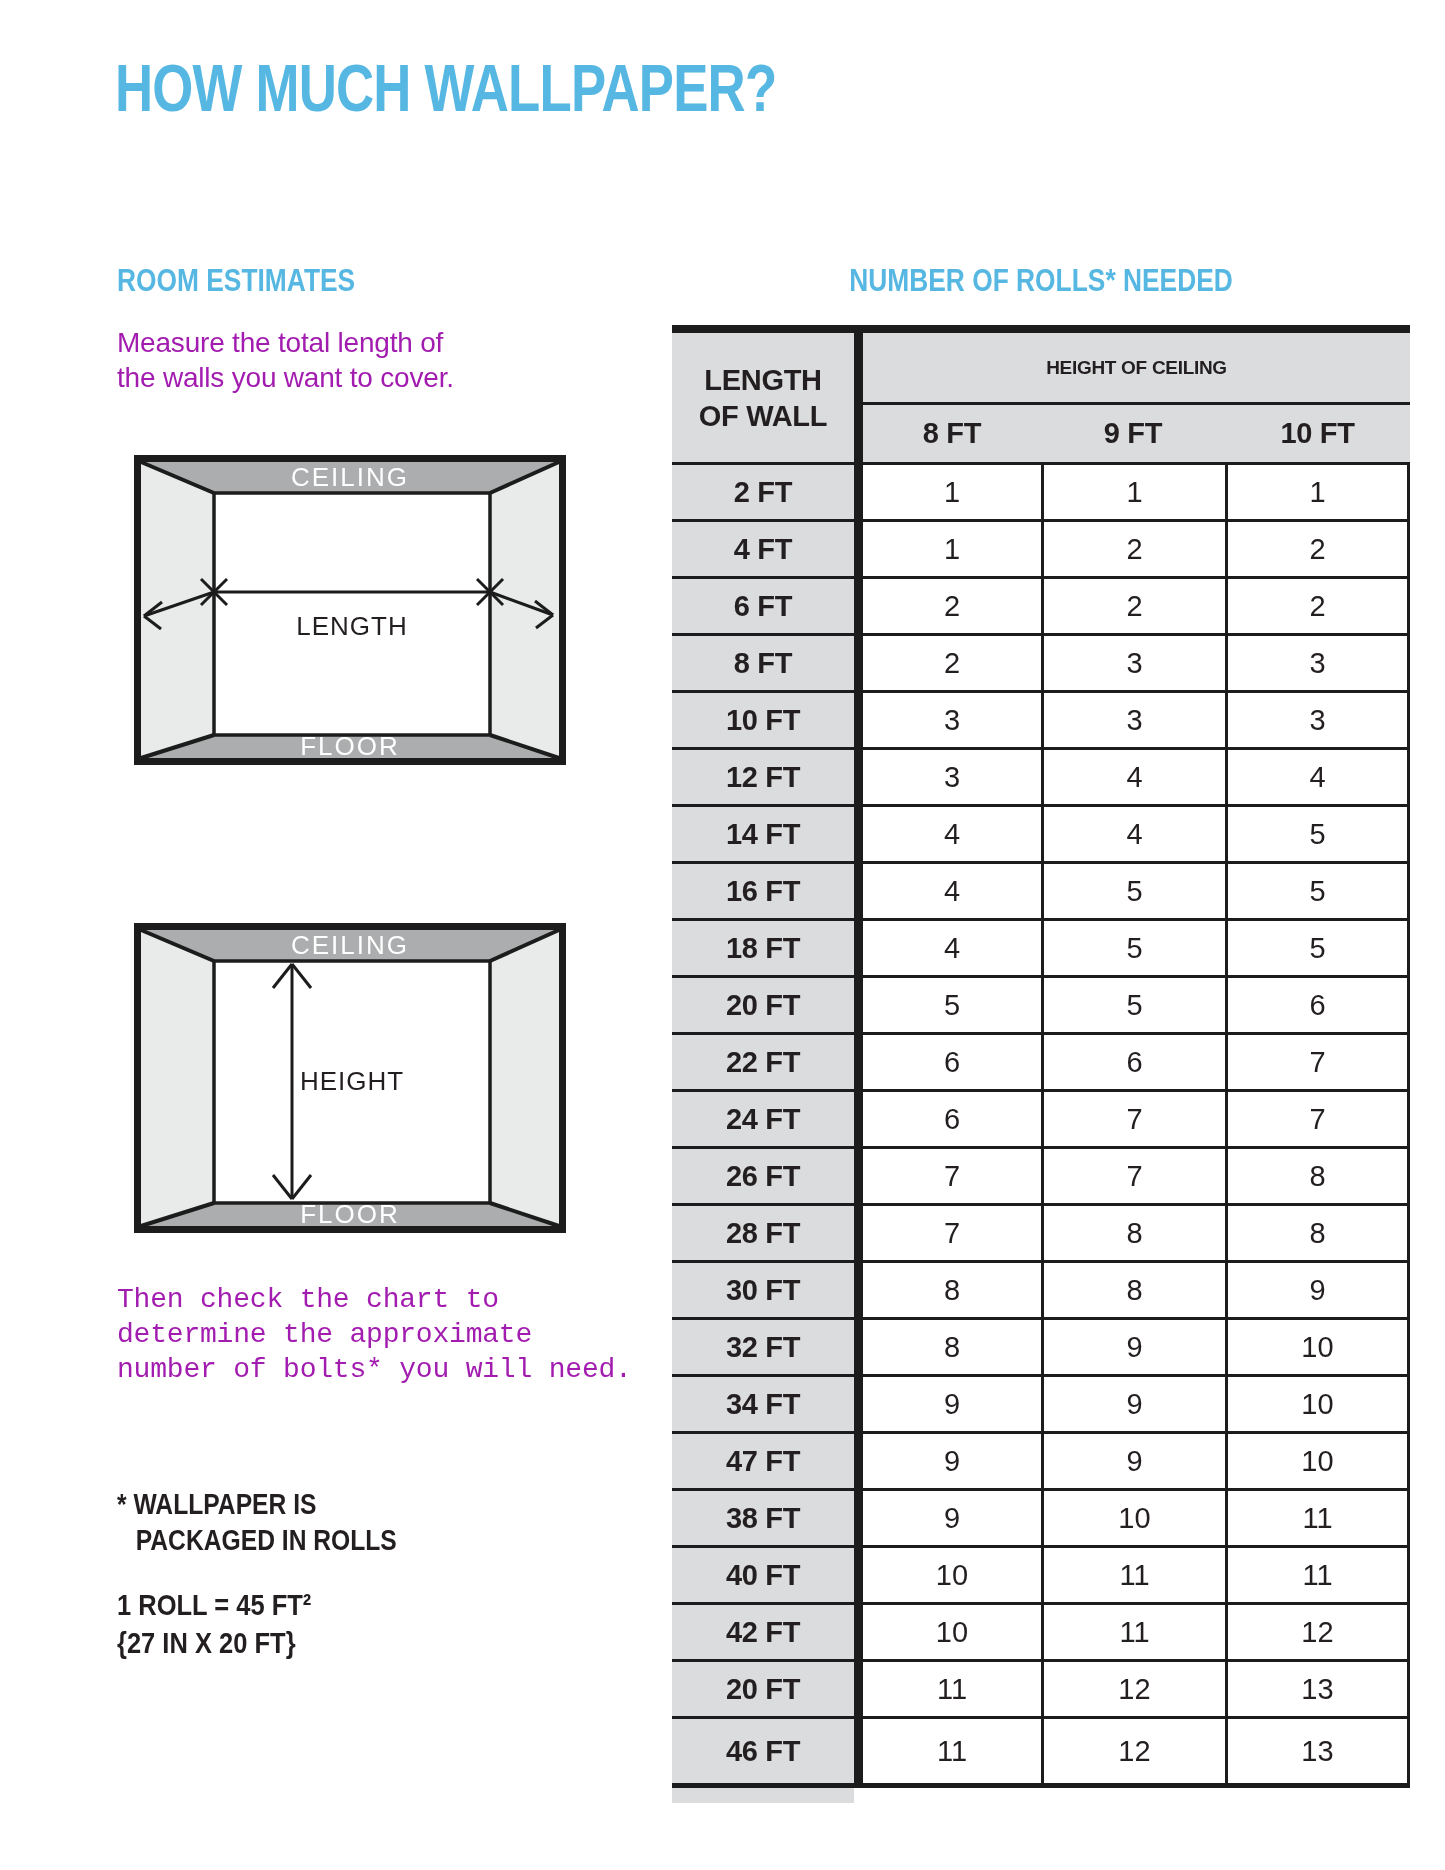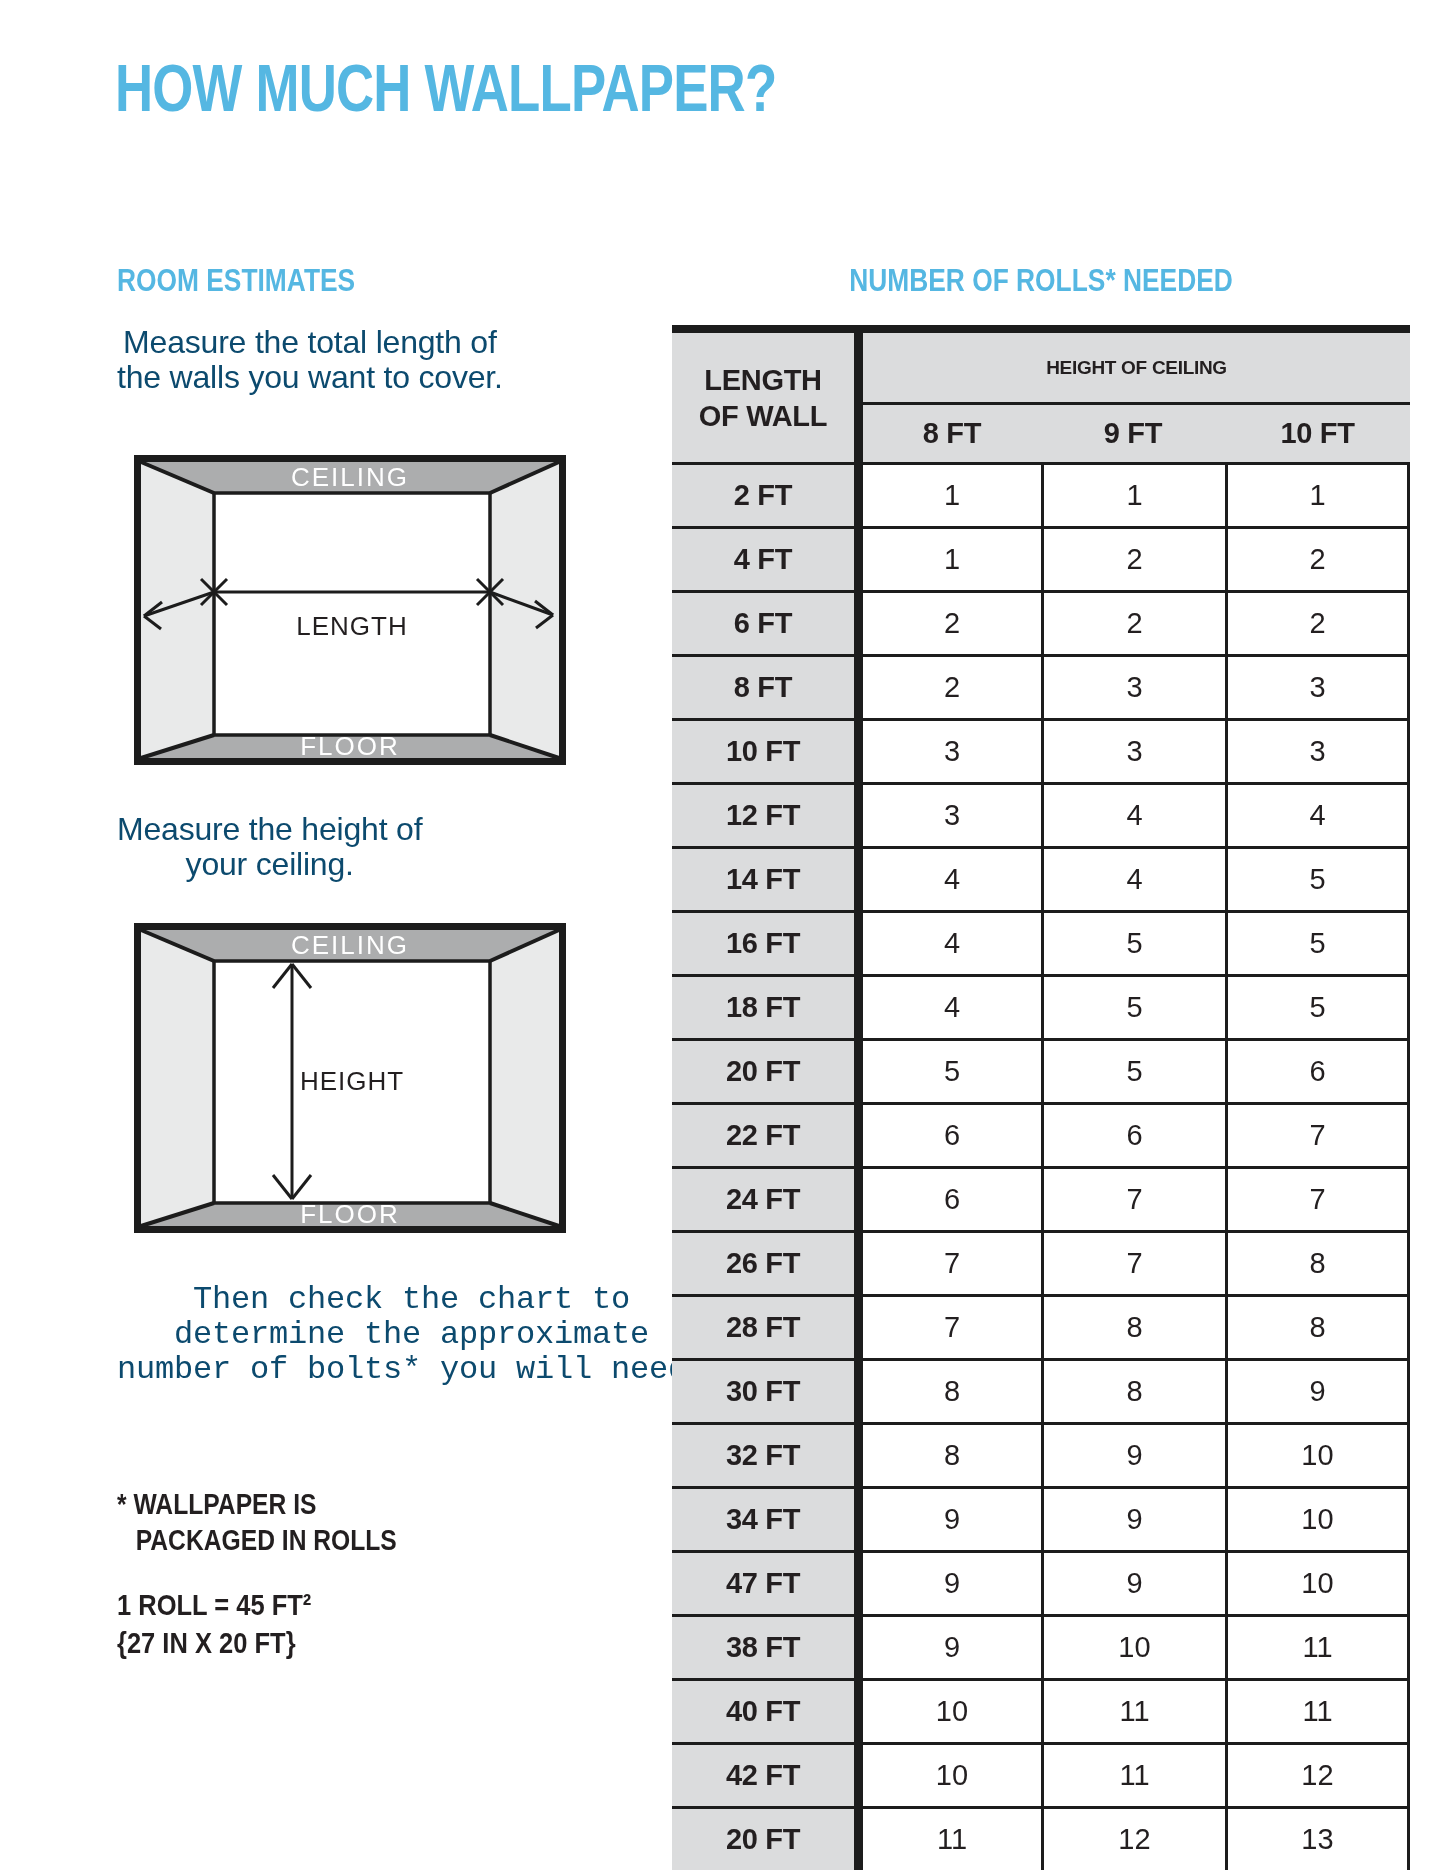--- a/index.html
+++ b/index.html
@@ -16,22 +16,22 @@
   .sec-heading {
     position:absolute; font-size:31px; font-weight:bold; color:#55B7E2;
     white-space:nowrap; transform:scaleX(0.85); transform-origin:0 0;
   }
   .room-heading { left:70px; top:263px; }
   .table-heading {
     left:625px; top:263px; width:738px; text-align:center;
     transform:scaleX(0.85); transform-origin:50% 0;
   }
   .para {
-    position:absolute; left:70px; font-size:32px; line-height:35px;
-    color:#0c4a6e; white-space:pre-line; letter-spacing:-0.2px;text-align:center;
+    position:absolute; left:70px; font-size:28px; line-height:35px;
+    color:#a21caf; white-space:pre-line; letter-spacing:-0.2px;
   }
   .para-length { top:325px; }
   .para-height { top:812px; }
   .para-chart  { top:1282px;font-family:Liberation Mono, monospace; }
   .footnote {
     position:absolute; left:70px; top:1486px; font-size:29px; font-weight:bold;
     line-height:36px; white-space:nowrap; transform:scaleX(0.85); transform-origin:0 0;
   }
   .footnote .indent { padding-left:22px; }
   .rollinfo {
@@ -61,21 +61,21 @@
   }
   .vdiv { background:#1C1C1C; }
   .th-ceiling {
     height:69px; border-bottom:3px solid #1C1C1C; background:#DBDCDD; box-sizing:content-box;
     display:flex; align-items:center; justify-content:center; font-weight:bold; font-size:19px;
     letter-spacing:-0.3px;
   }
   .th-cols { display:grid; grid-template-columns:178px 184px 185px; height:57px; background:#DBDCDD; }
   .th-col { display:flex; align-items:center; justify-content:center; font-weight:bold; font-size:29px; letter-spacing:-0.3px; }
   .tbody { width:738px; box-sizing:border-box; border-right:3px solid #1C1C1C; border-bottom:5px solid #1C1C1C; }
-  .trow { display:grid; grid-template-columns:182px 9px 178px 184px 182px; height:64px; box-sizing:border-box; border-bottom:3px solid #1C1C1C; }
+  .trow { display:grid; grid-template-columns:182px 9px 178px 184px 182px; height:57px; box-sizing:border-box; border-bottom:3px solid #1C1C1C; }
   .trow:last-child { border-bottom:none; height:64px; }
   .tlabel { background:#DBDCDD; display:flex; align-items:center; justify-content:center; font-weight:bold; font-size:29px; letter-spacing:-0.3px; }
   .tval { background:#ffffff; display:flex; align-items:center; justify-content:center; font-size:29px; }
   .tval + .tval { border-left:3px solid #1C1C1C; box-sizing:border-box; }
   .stub { width:182px; height:15px; background:#DBDCDD; }
 </style>
 </head>
 <body>
 
 <div class="page">
@@ -111,22 +111,20 @@
       <line x1="10" y1="161" x2="27" y2="174"></line>
       <line x1="356" y1="137" x2="419" y2="160"></line>
       <line x1="419" y1="160" x2="401" y2="146"></line>
       <line x1="419" y1="160" x2="402" y2="173"></line>
     </g>
     <text class="wlabel" x="216" y="31">CEILING</text>
     <text class="wlabel" x="216" y="300">FLOOR</text>
     <text class="mlabel" x="218" y="180">LENGTH</text>
   </svg>
 
-  <div class="para para-height">Measure the height of
-your ceiling.</div>
 
   <svg class="room-svg d2" width="432" height="310" viewBox="0 0 432 310">
     <rect class="outer" x="3.5" y="3.5" width="425" height="303"></rect>
     <polygon class="mid" points="7,7 425,7 356,38 80,38"></polygon>
     <polygon class="mid" points="7,303 80,280 356,280 425,303"></polygon>
     <polygon class="light" points="7,7 80,38 80,280 7,303"></polygon>
     <polygon class="light" points="425,7 356,38 356,280 425,303"></polygon>
     <g class="ln4">
       <line x1="7" y1="7" x2="80" y2="38"></line>
       <line x1="425" y1="7" x2="356" y2="38"></line>

